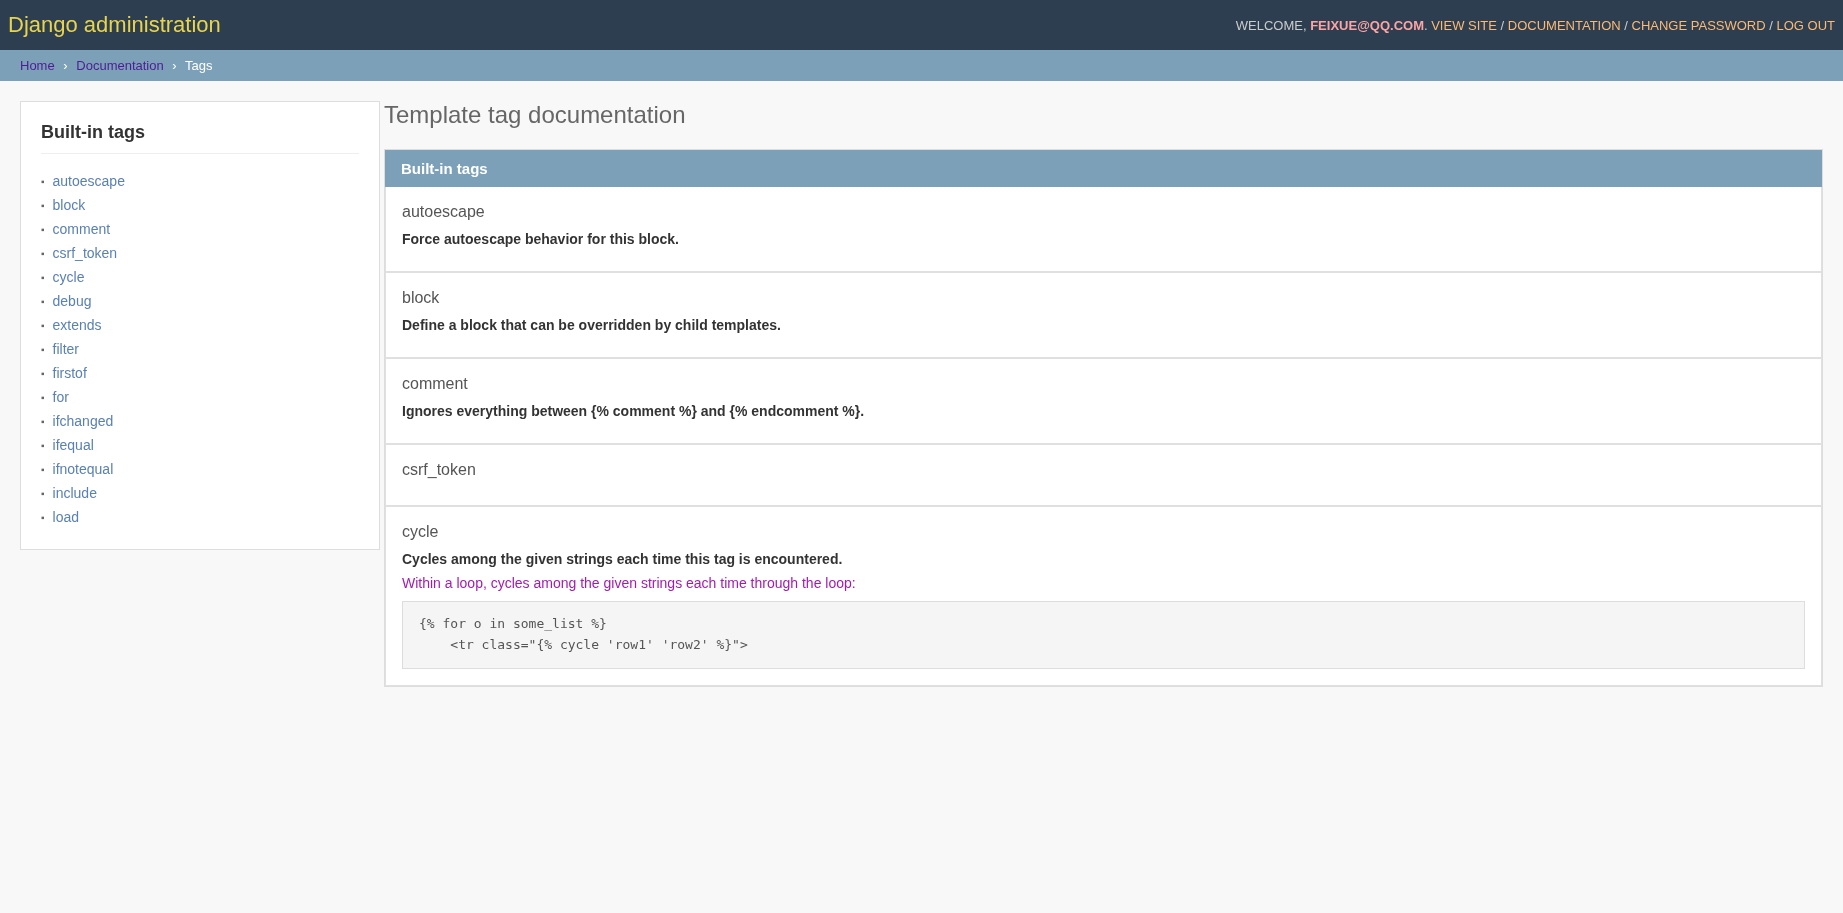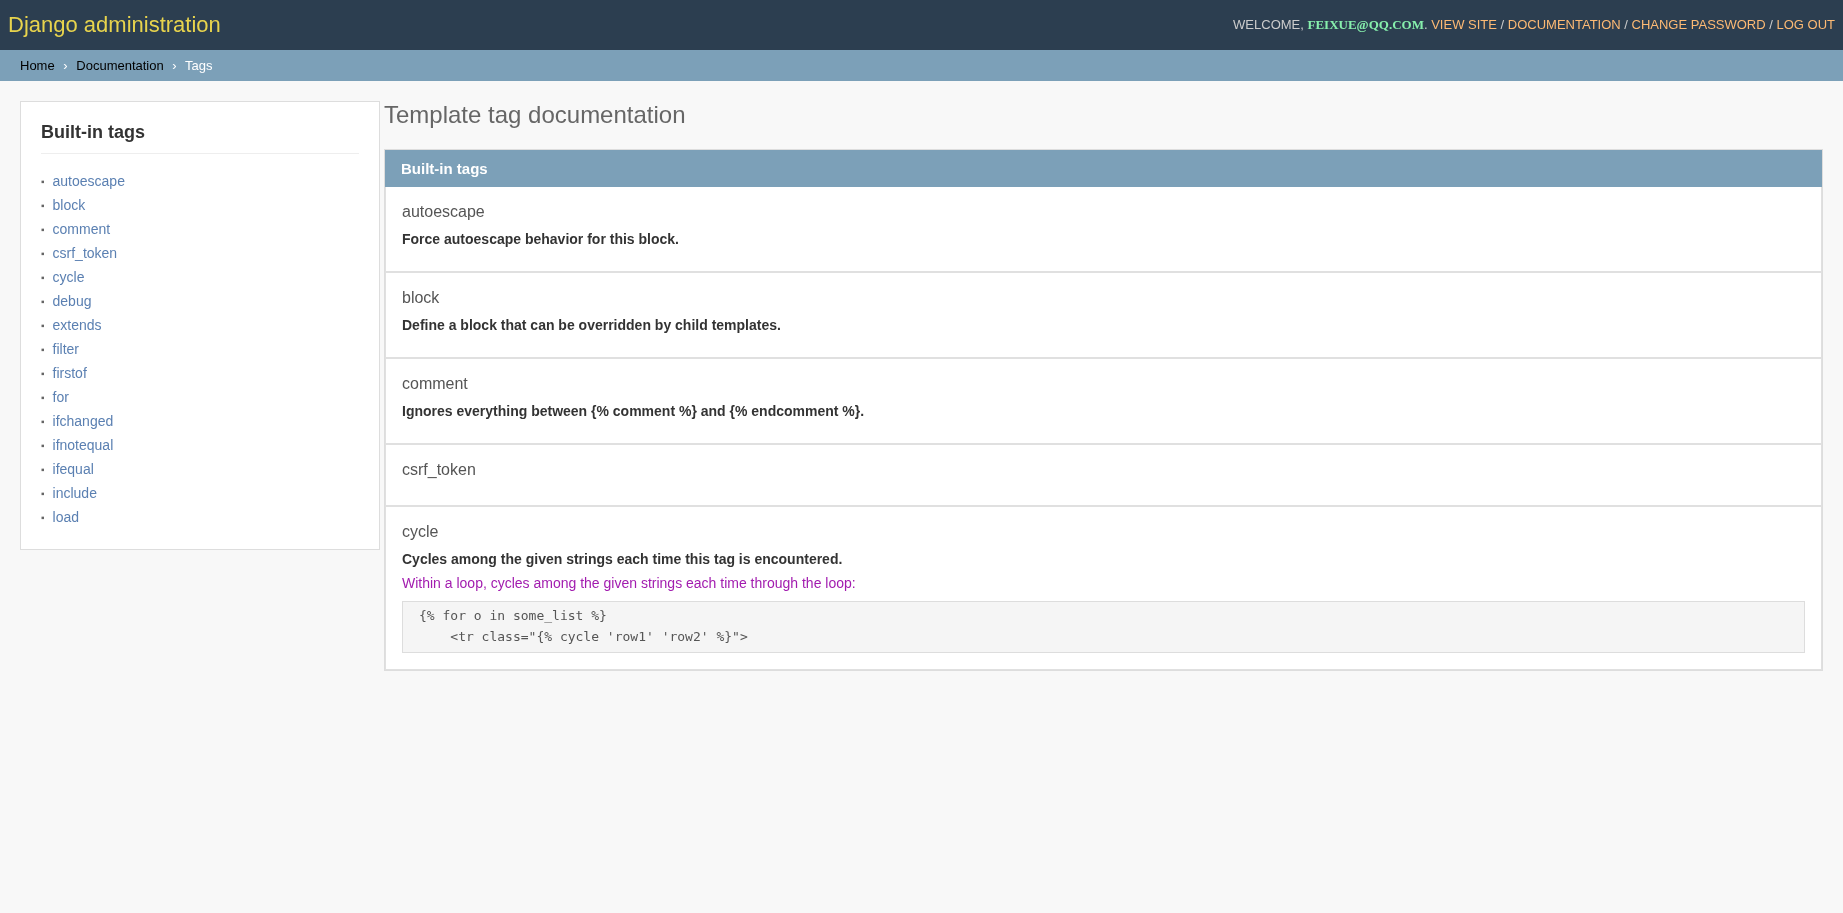--- a/index.html
+++ b/index.html
@@ -19,38 +19,37 @@
       color: #e8d44d;
       font-size: 22px;
       font-weight: normal;
       text-decoration: none;
     }
     #header .user-info {
       font-size: 13px;
       color: #ccc;
     }
     #header .user-info strong {
-      color: #86efac;
-      font-weight: bold;
-      font-family: Liberation Serif, serif;
+      color: #fca5a5;
+      font-weight: bold;
     }
     #header .user-info a {
       color: #fdba74;
       text-decoration: none;
     }
 
     
     #breadcrumbs {
       background: #7ca0b8;
       padding: 8px 20px;
       font-size: 13px;
       color: #fff;
     }
     #breadcrumbs a {
-      color: #000000;
+      color: #4c1d95;
       text-decoration: none;
     }
     #breadcrumbs .separator { margin: 0 5px; }
 
     
     #content-wrapper {
       display: flex;
       max-width: 1843px;
       padding: 20px;
       gap: 4px;
@@ -140,21 +139,21 @@
     .tag-description-secondary {
       font-size: 14px;
       color: #a21caf;
       margin-bottom: 8px;
     }
 
     
     .code-block {
       background: #f5f5f5;
       border: 1px solid #ddd;
-      padding: 4px 16px;
+      padding: 12px 16px;
       font-family: monospace;
       font-size: 13px;
       color: #555;
       margin-top: 10px;
       line-height: 1.6;
     }
 
     
     #main-content .content-section {
       border: 1px solid #ddd;
@@ -216,24 +215,24 @@
         <li>
             <a href="#">firstof</a>
           </li>
         <li>
             <a href="#">for</a>
           </li>
         <li>
             <a href="#">ifchanged</a>
           </li>
         <li>
+            <a href="#">ifequal</a>
+          </li>
+        <li>
             <a href="#">ifnotequal</a>
-          </li>
-        <li>
-            <a href="#">ifequal</a>
           </li>
         <li>
             <a href="#">include</a>
           </li>
         <li>
             <a href="#">load</a>
           </li>
       </ul>
     </div>
   </div>

